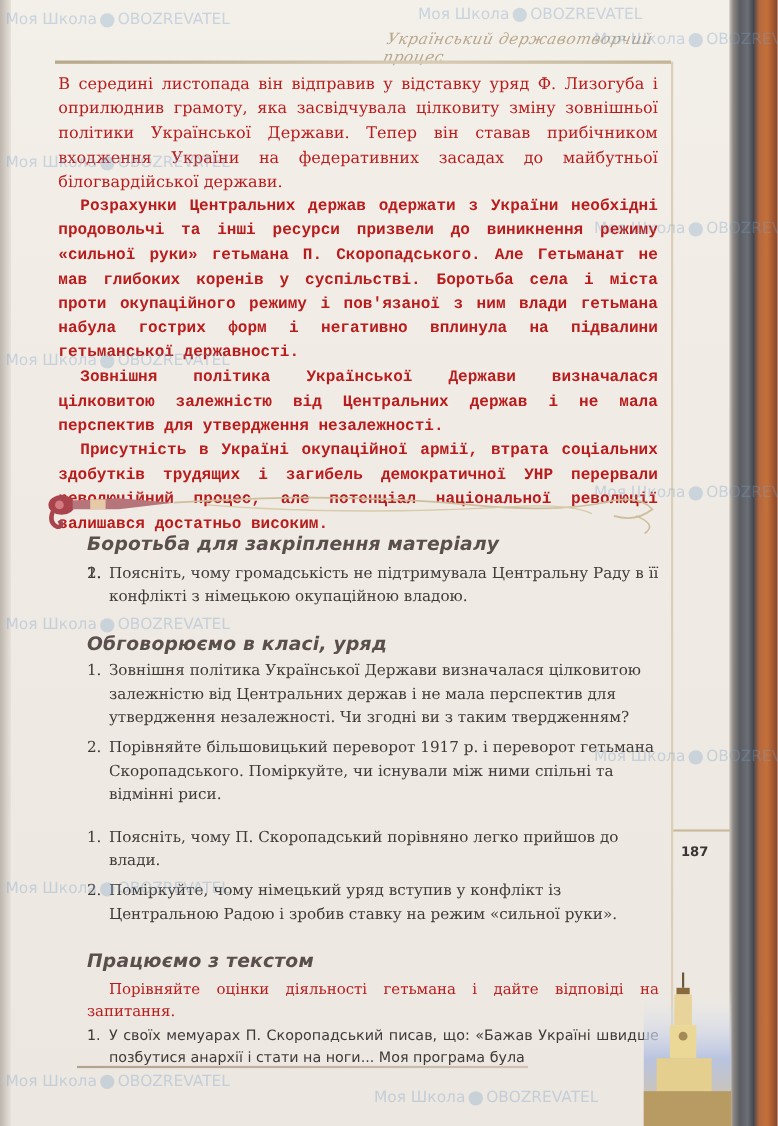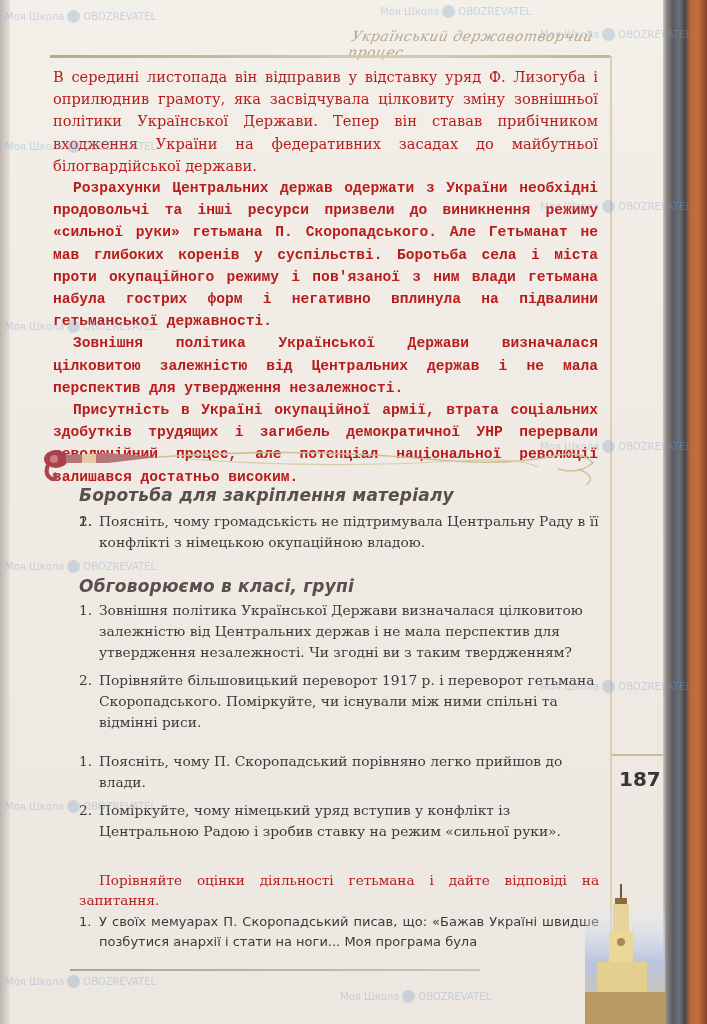--- a/index.html
+++ b/index.html
@@ -54,35 +54,35 @@
   .task-list { list-style: none; margin: 0; padding: 0; }
   .task-list li {
     position: relative; padding-left: 20px;
     font-size: 13.8px; line-height: 21px; color: #3f3a38;
   }
   .task-list li .num { position: absolute; left: 0; top: 0; }
   .abs { position: absolute; left: 79px; width: 520px; }
   .page-num {
     position: absolute; left: 619px; top: 767px;
     font-family: "DejaVu Sans", sans-serif; font-weight: bold;
-    font-size: 20px; color: #3a3434;
+    font-size: 12px; color: #3a3434;
   }
   .pagenum-rule {
     position: absolute; left: 612px; top: 754px; width: 52px; height: 2px; background: #c9bb9c;
   }
   .sans-block { font-family: "DejaVu Sans", "Liberation Sans", sans-serif; }
   .bottom-rule {
     position: absolute; left: 70px; top: 969px; width: 410px; height: 2px;
     background: linear-gradient(90deg, #b0a48f, #cfc4b0);
   }
   .tower {
     position: absolute; left: 585px; top: 880px; width: 80px; height: 144px;
   }
   .watermark {
-    position: absolute; font-family: "DejaVu Sans", sans-serif; font-size: 10px;
+    position: absolute; font-family: "DejaVu Sans", sans-serif; font-size: 14px;
     color: rgba(120,160,200,0.35); white-space: nowrap; pointer-events: none;
   }
   .watermark .circ {
     display: inline-block; width: 13px; height: 13px; border-radius: 50%;
     background: rgba(120,160,200,0.3); vertical-align: middle; margin: 0 3px;
   }
 </style>
 </head>
 <body>
 
@@ -119,21 +119,21 @@
       <span class="num">1.</span>
     </li>
     <li>
       <span class="num">2.</span>
       <span>Поясніть, чому громадськість не підтримувала Центральну Раду в її конфлікті з німецькою окупаційною владою.</span>
     </li>
   </ul>
 </div>
 
 <div class="abs" style="top:576px;">
-  <h3 class="section-title">Обговорюємо в класі, групі</h3>
+  <h3 class="section-title">Обговорюємо в класі, уряд</h3>
   <ul class="task-list" style="margin-top:4px;">
     <li style="margin-bottom:7px;">
       <span class="num">1.</span>
       <span>Зовнішня політика Української Держави визначалася цілковитою залежністю від Центральних держав і не мала перспектив для утвердження незалежності. Чи згодні ви з таким твердженням?</span>
     </li>
     <li>
       <span class="num">2.</span>
       <span>Порівняйте більшовицький переворот 1917 р. і переворот гетьмана Скоропадського. Поміркуйте, чи існували між ними спільні та відмінні риси.</span>
     </li>
   </ul>
@@ -146,20 +146,21 @@
       <span>Поясніть, чому П. Скоропадський порівняно легко прийшов до влади.</span>
     </li>
     <li>
       <span class="num">2.</span>
       <span>Поміркуйте, чому німецький уряд вступив у конфлікт із Центральною Радою і зробив ставку на режим «сильної руки».</span>
     </li>
   </ul>
 </div>
 
 <div class="abs" style="top:864px;">
+  <h3 class="section-title">Працюємо з текстом</h3>
   <p class="para" style="font-size:13.6px; line-height:20px; text-indent:20px; margin-top:6px;">Порівняйте оцінки діяльності гетьмана і дайте відповіді на запитання.</p>
   <ul class="task-list sans-block" style="margin-top:2px;">
     <li style="font-family:'DejaVu Sans', sans-serif; font-size:13px; line-height:20px; text-align:justify;">
       <span class="num">1.</span>
       <span>У своїх мемуарах П. Скоропадський писав, що: «Бажав Україні швидше позбутися анархії і стати на ноги... Моя програма була</span>
     </li>
   </ul>
 </div>
 
 <div class="pagenum-rule"></div>

